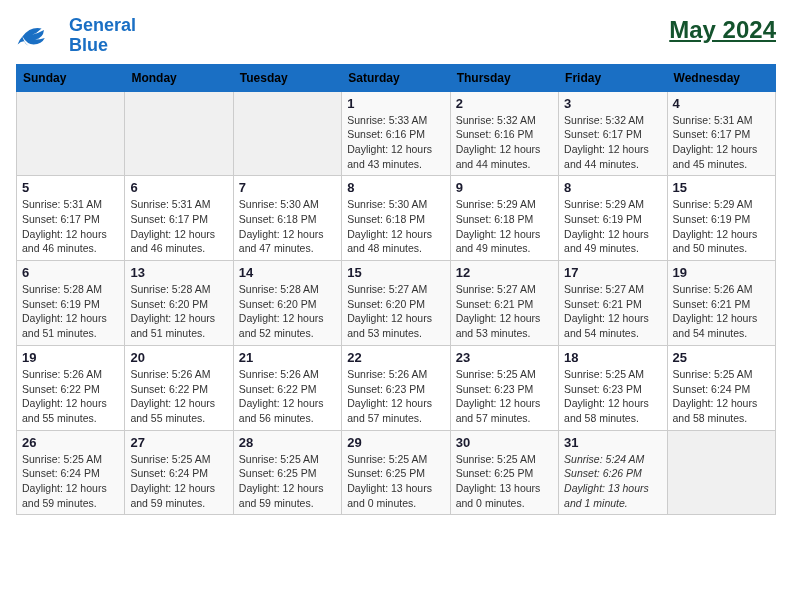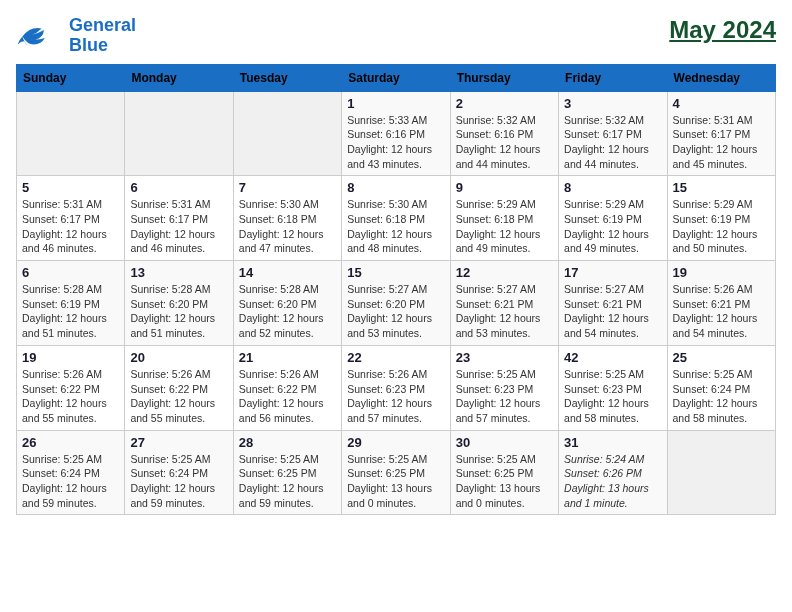--- a/index.html
+++ b/index.html
@@ -288,21 +288,21 @@
 and 57 minutes.</div>
         </td>
         <td>
           <span class="day-number">23</span>
           <div class="day-info" style="white-space: pre-line;">Sunrise: 5:25 AM
 Sunset: 6:23 PM
 Daylight: 12 hours
 and 57 minutes.</div>
         </td>
         <td>
-          <span class="day-number">42</span>
+          <span class="day-number">18</span>
           <div class="day-info" style="white-space: pre-line;">Sunrise: 5:25 AM
 Sunset: 6:23 PM
 Daylight: 12 hours
 and 58 minutes.</div>
         </td>
         <td>
           <span class="day-number">25</span>
           <div class="day-info" style="white-space: pre-line;">Sunrise: 5:25 AM
 Sunset: 6:24 PM
 Daylight: 12 hours

